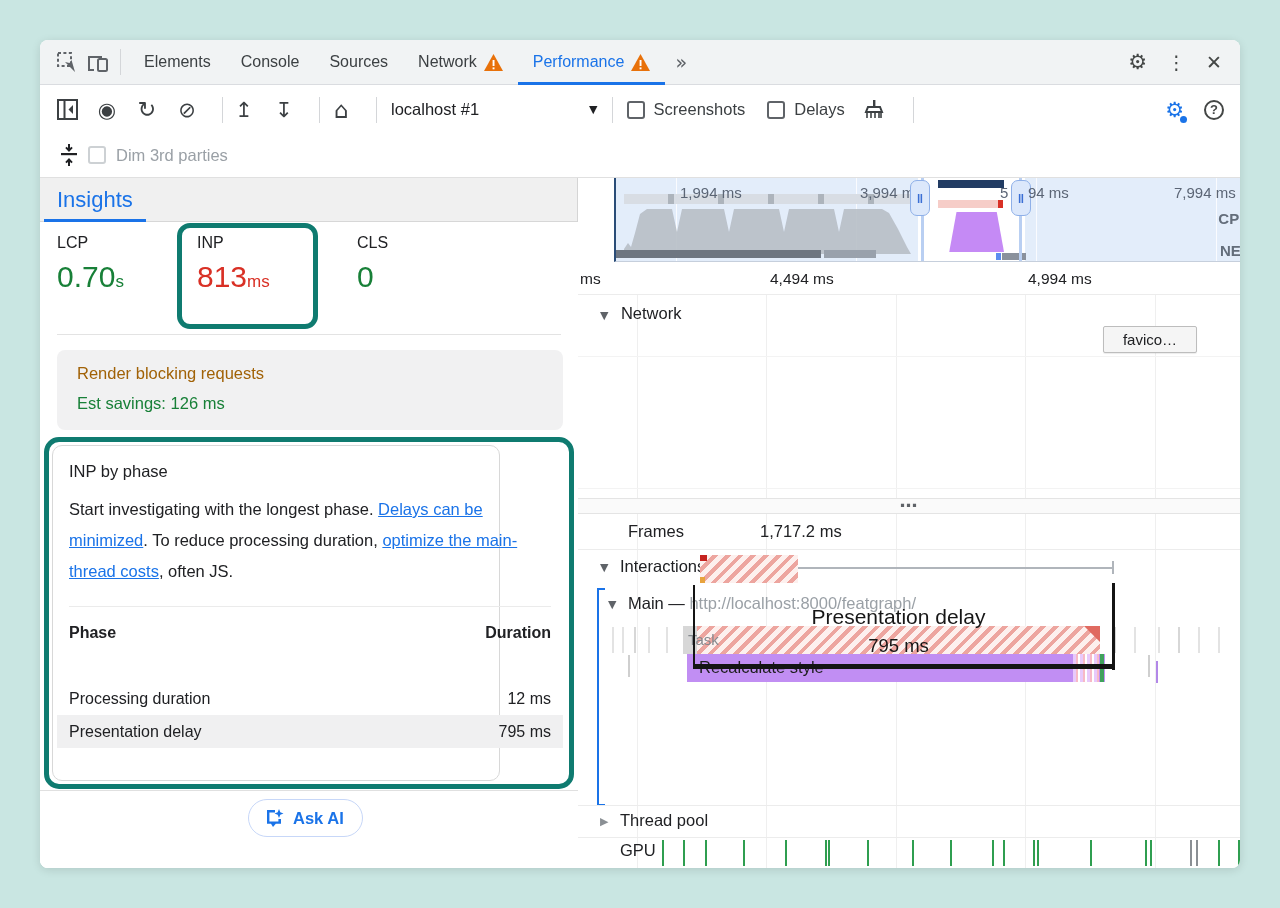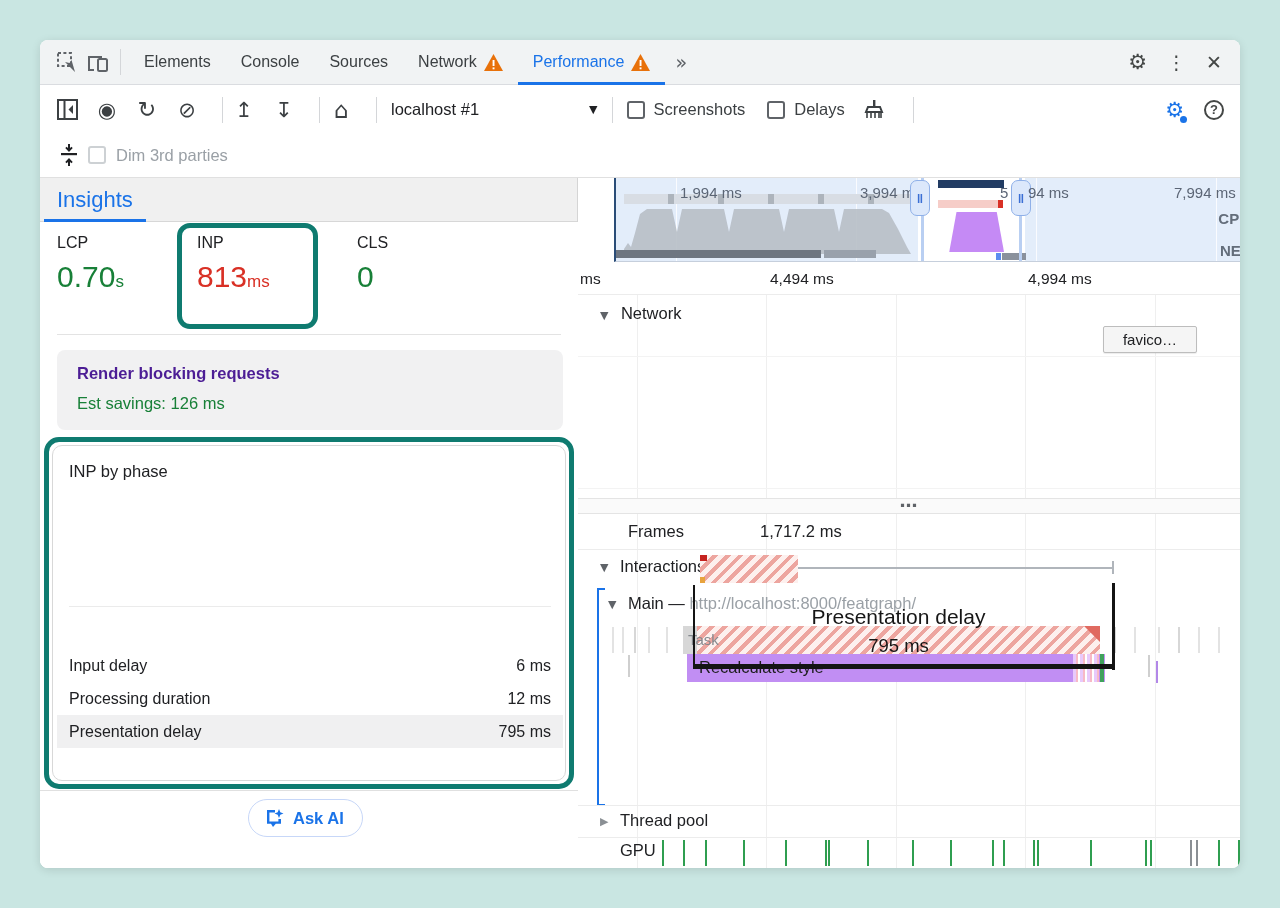--- a/index.html
+++ b/index.html
@@ -42,23 +42,23 @@
   .side-tabs { position:absolute; left:0; top:0; width:100%; height:44px; background:#f0f0f0; border-bottom:1px solid #d7d7d7; display:flex; align-items:center; padding-left:4px; }
   .side-tab { height:44px; display:flex; align-items:center; padding:0 13px; font-size:22px; color:#3c4043; font-weight:500; }
   .side-tab.active { color:#1a73e8; box-shadow:inset 0 -3px 0 #1a73e8; }
   .side-content { position:absolute; left:0; top:44px; width:538px; height:646px; background:#fff; }
   .metric-name { font-size:16px; font-weight:500; color:#202124; }
   .metric-val { font-size:30px; margin-top:8px; }
   .metric-unit { font-size:17px; }
   .good { color:#188038; } .bad { color:#d93025; }
   .tealbox { border:5px solid #0f7b70; border-radius:13px; background:transparent; pointer-events:none; }
   .rcard { position:absolute; left:17px; top:128px; width:506px; height:80px; background:#f1f1f2; border-radius:8px; }
-  .rcard .t { position:absolute; left:20px; top:14px; font-size:16.5px; font-weight:700; color:#4c1d95; }
+  .rcard .t { position:absolute; left:20px; top:14px; font-size:16.5px; font-weight:400; color:#a16207; }
   .rcard .s { position:absolute; left:20px; top:44px; font-size:16.5px; font-weight:500; color:#188038; }
-  .inpcard { position:absolute; left:12px; top:223px; width:514px; height:336px; background:#fff; border:1px solid #d8d8d8; border-radius:10px; }
+  .inpcard { position:absolute; left:12px; top:223px; width:448px; height:336px; background:#fff; border:1px solid #d8d8d8; border-radius:10px; }
   .inpcard .title { position:absolute; left:16px; top:16px; font-size:16.5px; font-weight:500; }
   .para { position:absolute; left:16px; top:48px; width:482px; font-size:16.5px; line-height:31px; color:#202124; }
   .para a { color:#1a73e8; text-decoration:underline; }
   .card-div { position:absolute; left:16px; top:160px; width:482px; height:1px; background:#ebebeb; }
   .trow { position:absolute; left:4px; width:506px; height:33px; font-size:16px; display:flex; align-items:center; }
   .trow .c1 { margin-left:12px; } .trow .c2 { margin-left:auto; margin-right:12px; }
   .trow.head { font-weight:700; }
   .trow.hl { background:#f0f0f1; }
   .side-bottom-div { position:absolute; left:0; top:568px; width:538px; height:1px; background:#e0e0e0; }
   .askai { position:absolute; left:208px; top:577px; height:38px; padding:0 18px 0 14px; border:1.5px solid #c7d7f8; border-radius:19px; background:#fff; display:flex; align-items:center; gap:8px; }
@@ -214,24 +214,25 @@
       <div class="abs" style="left:17px; top:112px; width:504px; height:1px; background:#e3e3e3"></div>
 
       <div class="rcard">
         <div class="t">Render blocking requests</div>
         <div class="s">Est savings: 126 ms</div>
       </div>
 
       <div class="abs tealbox" style="left:4px; top:215px; width:530px; height:352px; border-radius:15px"></div>
       <div class="inpcard">
         <div class="title">INP by phase</div>
+        <div class="para"><span>Start investigating with the longest phase. </span><a href="#">Delays can be minimized</a><span>. To reduce processing duration, </span><a href="#">optimize the main-thread costs</a><span>, often JS.</span></div>
         <div class="card-div"></div>
-        <div class="trow" style="top:203px">
-          <span class="c1">Input delay</span>
-            <span class="c2">6 ms</span>
+        <div class="trow head" style="top:170px">
+          <span class="c1">Phase</span>
+          <span class="c2">Duration</span>
         </div>
         <div class="trow" style="top:236px">
           <span class="c1">Processing duration</span>
             <span class="c2">12 ms</span>
         </div>
         <div class="trow hl" style="top:269px">
           <span class="c1">Presentation delay</span>
             <span class="c2">795 ms</span>
         </div>
       </div>

